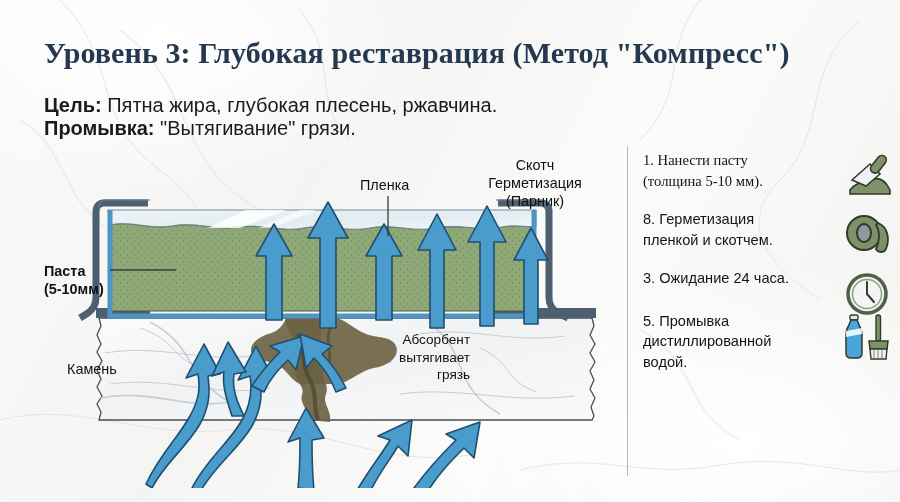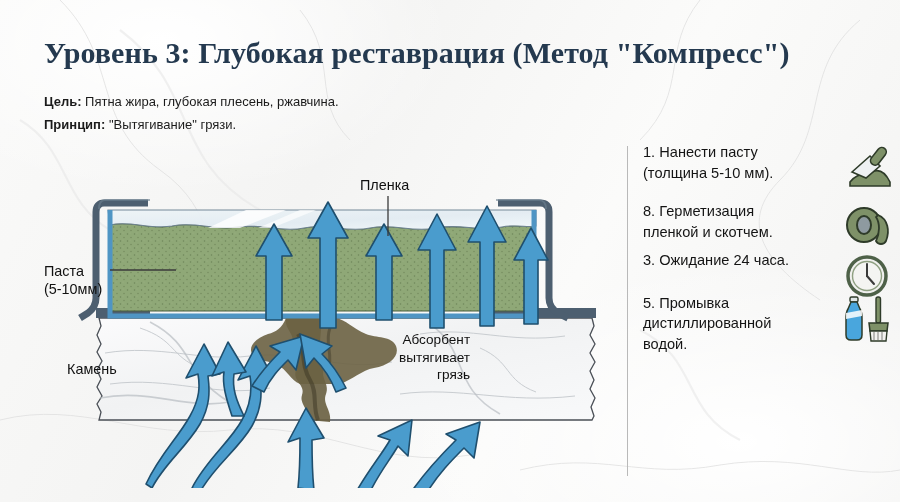--- a/index.html
+++ b/index.html
@@ -21,53 +21,53 @@
 
   
   .title{
     position:absolute; left:44px; top:36px;
     font-family:"Liberation Serif", serif;
     font-weight:bold; font-size:30px; letter-spacing:.1px;
     color:#24394f; white-space:nowrap;
   }
   .sub{
     position:absolute; left:44px;
-    font-size:13px; color:#1b1b1b; white-space:nowrap;
+    font-size:20px; color:#1b1b1b; white-space:nowrap;
   }
   .sub b{ font-weight:bold; }
   .sub-1{ top:94px; }
   .sub-2{ top:117px; }
 
   
   .divider{
     position:absolute; left:627px; top:146px; width:1px; height:330px;
     background:#b9b9b9;
   }
 
   
   .steps{ position:absolute; left:641px; top:142px; width:259px; }
   .step{ position:relative; display:flex; align-items:flex-start; }
   .step-text{
     font-size:14.6px; line-height:20.5px; color:#141414;
     width:192px; white-space:pre-line; padding-left:2px;
   }
   .step-ico{ position:absolute; right:4px; top:0px; width:56px; height:52px; }
-  .s1{ margin-top:0px; }
+  .s1{ margin-top:8px;font-family:Liberation Serif, serif; }
   .s2{ margin-top:18px; }
-  .s3{ margin-top:8px;align-items:center; }
+  .s3{ margin-top:18px;align-items:center; }
   .s4{ margin-top:19px; }
   .s5{ margin-top:22px; }
 
   
   .diagram{ position:absolute; left:0; top:148px; width:627px; height:340px; }
 
   .lbl{ position:absolute; font-size:14.4px; color:#111; line-height:18px; white-space:pre-line; }
   .lbl-plenka{ left:360px; top:28px; }
   .lbl-skotch{ left:480px; top:8px; text-align:center; width:110px; }
-  .lbl-pasta{ left:44px; top:114px; text-align:left; }
+  .lbl-pasta{ left:44px; top:114px; text-align:left;font-weight:bold; }
   .lbl-kamen{ left:34px; top:212px;margin-left:33px; }
   .lbl-absorb{ left:399px; top:183px; line-height:17.5px; font-size:13.6px;text-align:right; }
 </style>
 </head>
 <body>
 
 <div id="stage">
 
   <svg id="marble-veins" width="900" height="502" viewBox="0 0 900 502">
     <g stroke="#dedede" fill="none" stroke-width="1" opacity="0.75">
@@ -84,21 +84,21 @@
       <path d="M20,120 C70,150 60,200 110,230"></path>
     </g>
   </svg>
 
   <div class="title">Уровень 3: Глубокая реставрация (Метод "Компресс")</div>
 
   <div class="sub sub-1">
     <b>Цель:</b><span> Пятна жира, глубокая плесень, ржавчина.</span>
   </div>
   <div class="sub sub-2">
-    <b>Принцип:</b><span> "Вытягивание" грязи.</span>
+    <b>Промывка:</b><span> "Вытягивание" грязи.</span>
   </div>
 
   <div class="divider"></div>
 
   <div class="diagram">
 
     <svg width="627" height="340" viewBox="0 0 627 340">
       <defs>
         <pattern id="speck" width="7" height="7" patternUnits="userSpaceOnUse">
           <rect width="7" height="7" fill="#8fa877"></rect>
@@ -252,20 +252,23 @@
       </g>
 
       <g stroke="#3a3a3a" stroke-width="1.3" fill="none">
         <line x1="388" y1="48" x2="388" y2="88"></line>
         <line x1="110" y1="122" x2="176" y2="122"></line>
       </g>
     </svg>
 
     
     <div class="lbl lbl-plenka">Пленка</div>
+    <div class="lbl lbl-skotch">Скотч
+Герметизация
+(Парник)</div>
     <div class="lbl lbl-pasta">Паста
 (5-10мм)</div>
     <div class="lbl lbl-kamen">Камень</div>
     <div class="lbl lbl-absorb">Абсорбент
 вытягивает
 грязь</div>
   </div>
 
   <div class="steps">
 

